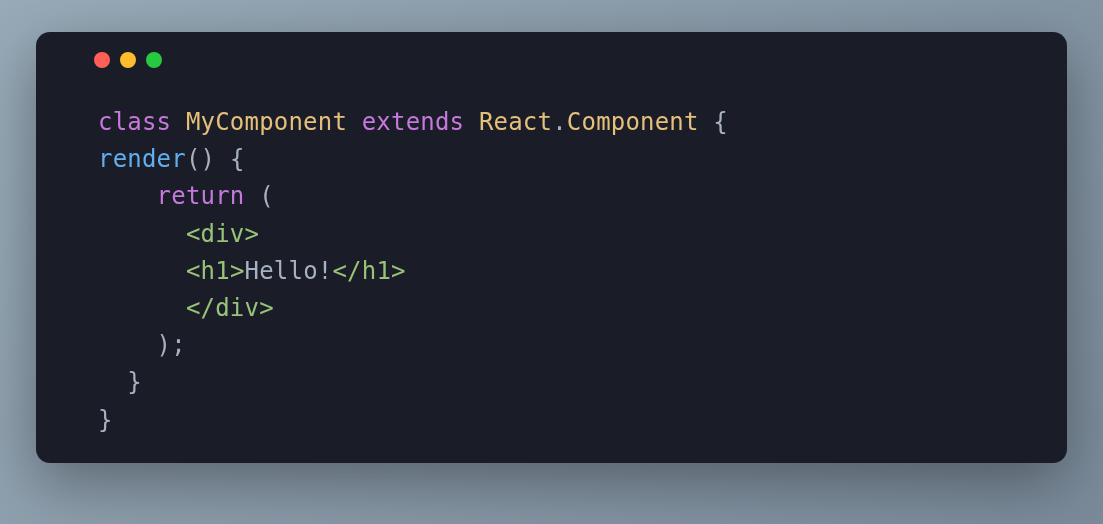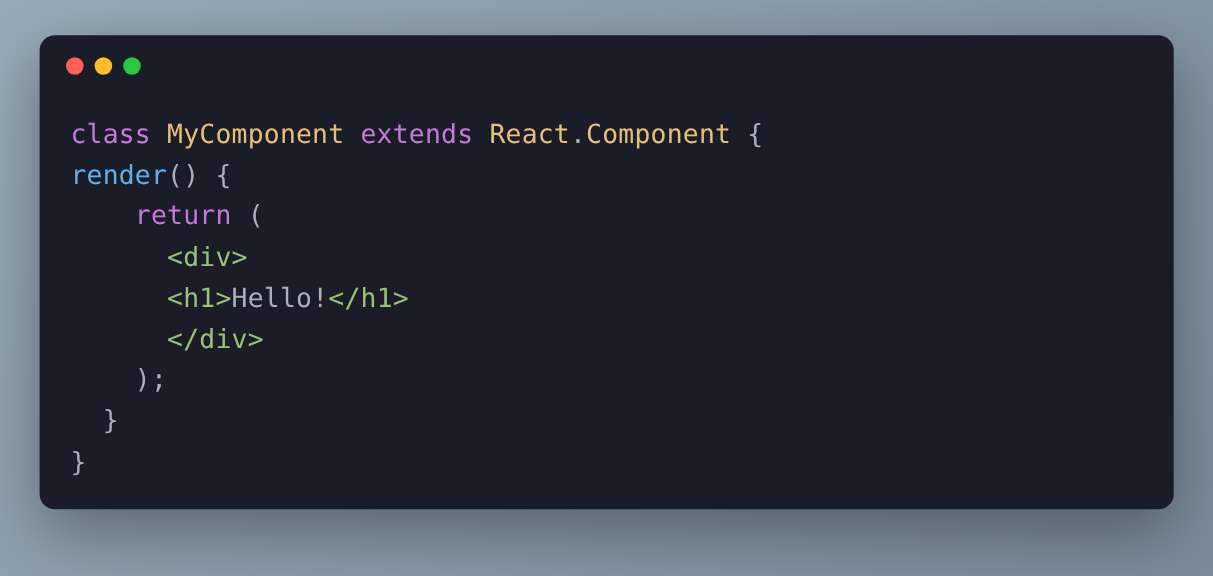--- a/index.html
+++ b/index.html
@@ -13,20 +13,21 @@
       width: 1103px;
       padding: 32px 36px;
       font-family: 'SF Mono', 'Monaco', 'Menlo', 'Consolas', monospace;
     }
     .window {
       background: #1a1d27;
       border-radius: 14px;
       box-shadow: 0 20px 60px rgba(0,0,0,0.35);
       overflow: hidden;
       height: 100%;
+      padding-left: 34px;
     }
     .titlebar {
       display: flex;
       gap: 10px;
       padding: 20px 24px 8px 24px;
     }
     .dot {
       width: 16px;
       height: 16px;
       border-radius: 50%;

